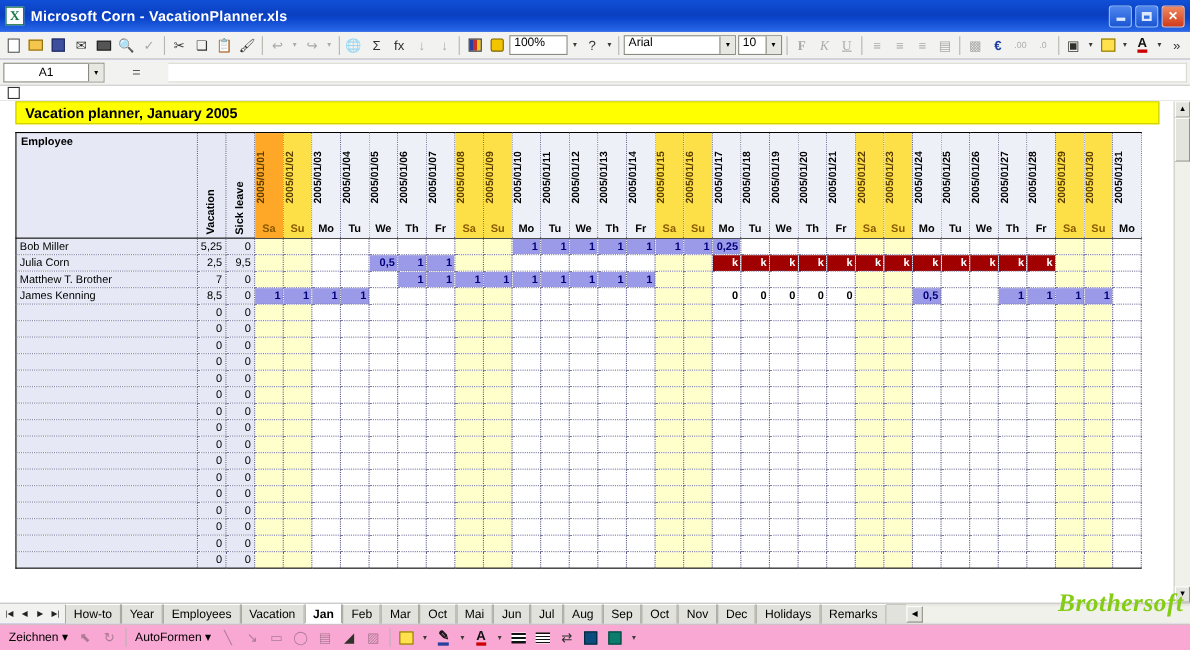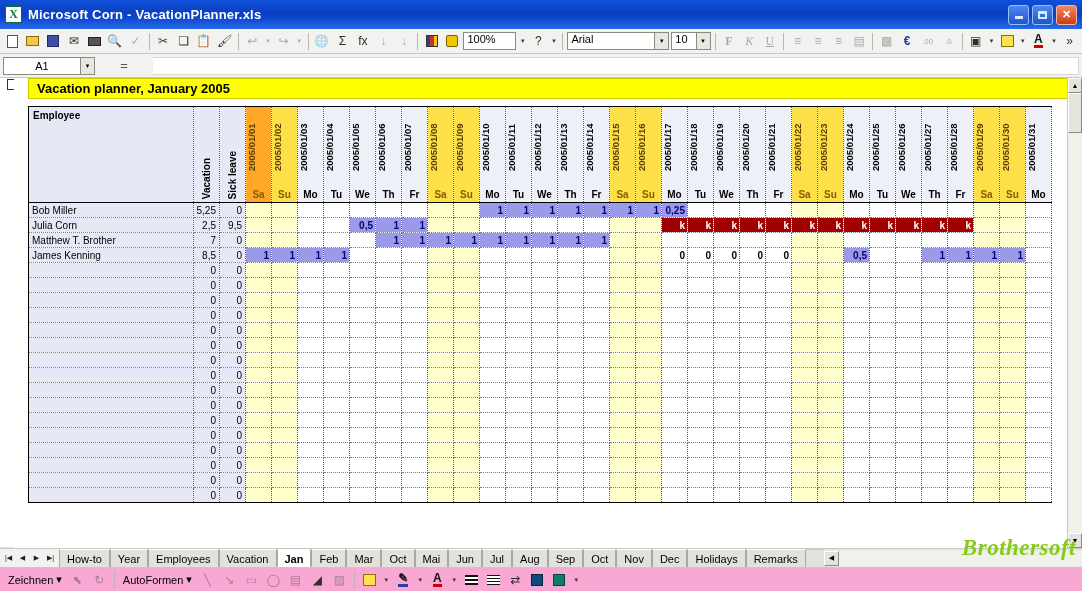--- a/index.html
+++ b/index.html
@@ -106,21 +106,21 @@
   .namebox .nbval { flex:1; text-align:center; }
   .namebox .carrow { width: 14px; height: 16px; background:#e8e8e2; border-left: 1px solid #8a8a80; display:flex;align-items:center;justify-content:center;font-size:7px;}
   .fb-eq { width: 58px; text-align: center; font-size: 13px; color: #555; }
   .fb-input { flex:1; height: 18px; background: #fff; border: 1px solid #d7d7d0; border-left:none;}
 
   
   .sheetwrap {
     flex: 1 1 auto;
     position: relative;
     background: #ffffff;
-    display: flex; flex-direction: row;
+    display: flex; flex-direction: column;
     overflow: hidden;
   }
   .rowband {
     flex: 0 0 14px;
     background: #ffffff;
     border-bottom: 1px solid #e5e5e5;
     position: relative;
   }
   .rowband .selbox {
     position: absolute; left: 7px; top: 1px;

